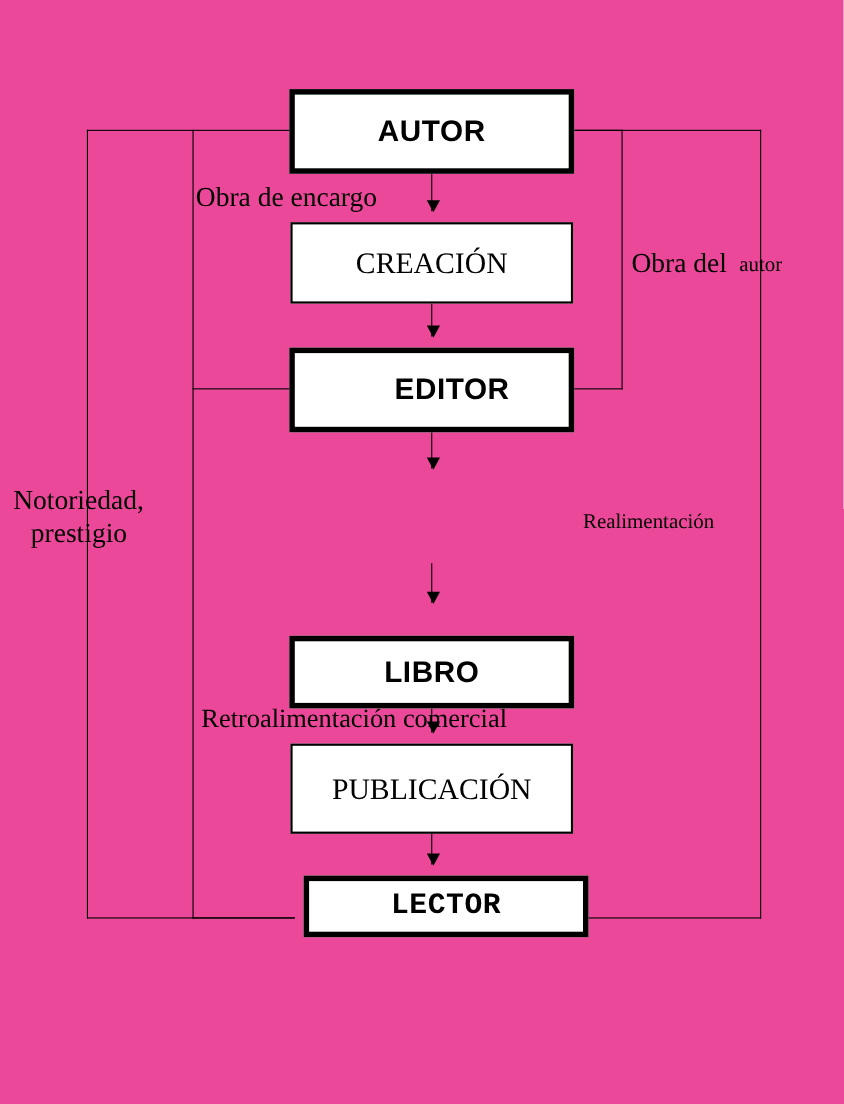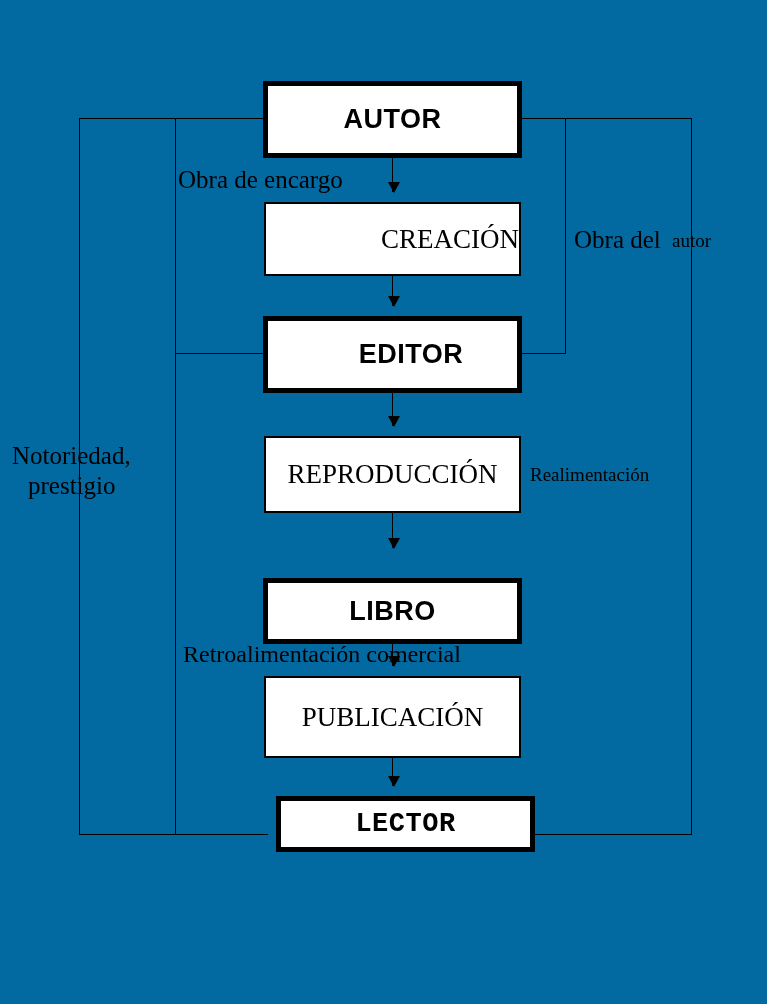--- a/index.html
+++ b/index.html
@@ -4,21 +4,21 @@
 <style>
   html, body {
     margin: 0;
     padding: 0;
     background: #ffffff;
   }
   #canvas {
     position: relative;
     width: 767px;
     height: 1004px;
-    background: #0369a1;
+    background: #ec4899;
     overflow: hidden;
     font-family: "Liberation Serif", serif;
     color: #000000;
   }
 
   
   .node {
     position: absolute;
     box-sizing: border-box;
     background: #ffffff;
@@ -123,31 +123,28 @@
   <div class="arrow" style="left:392px; top:275px; height:31px;"></div>
   <div class="arrow" style="left:392px; top:392px; height:34px;"></div>
   <div class="arrow" style="left:392px; top:512px; height:36px;"></div>
   <div class="arrow" style="left:392px; top:633px; height:33px;"></div>
   <div class="arrow" style="left:392px; top:757px; height:29px;"></div>
 
   <div class="node primary" style="left:263px; top:81px; width:259px; height:77px;">
     <span>AUTOR</span>
   </div>
 
-  <div class="node secondary" style="left:264px; top:202px; width:257px; height:74px;justify-content:flex-end;">
+  <div class="node secondary" style="left:264px; top:202px; width:257px; height:74px;">
     <span>CREACIÓN</span>
   </div>
 
   <div class="node primary" style="left:263px; top:316px; width:259px; height:77px;padding-left:37px;">
     <span>EDITOR</span>
   </div>
 
-  <div class="node secondary" style="left:264px; top:436px; width:257px; height:77px;">
-    <span class="overflow-label">REPRODUCCIÓN</span>
-  </div>
 
   <div class="node primary" style="left:263px; top:578px; width:259px; height:66px;">
     <span>LIBRO</span>
   </div>
 
   <div class="node secondary" style="left:264px; top:676px; width:257px; height:82px;">
     <span>PUBLICACIÓN</span>
   </div>
 
   <div class="node primary" style="left:276px; top:796px; width:259px; height:56px;font-family:Liberation Mono, monospace;">

